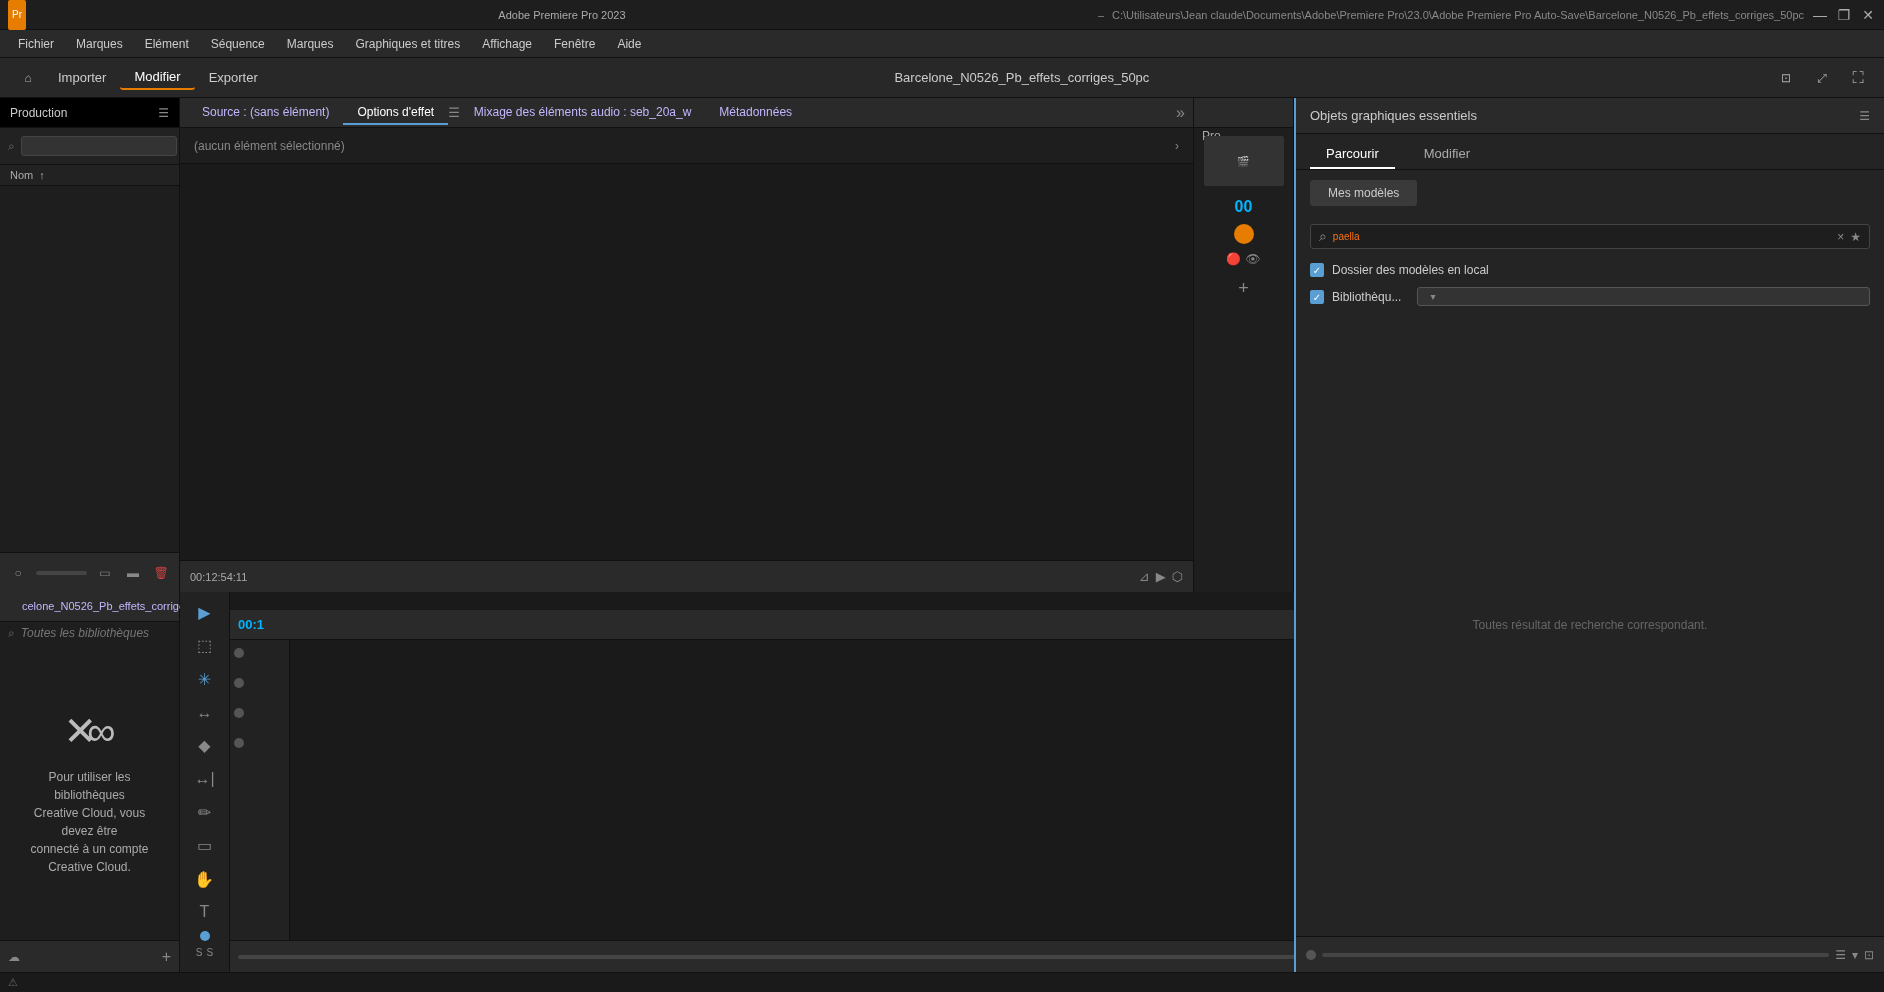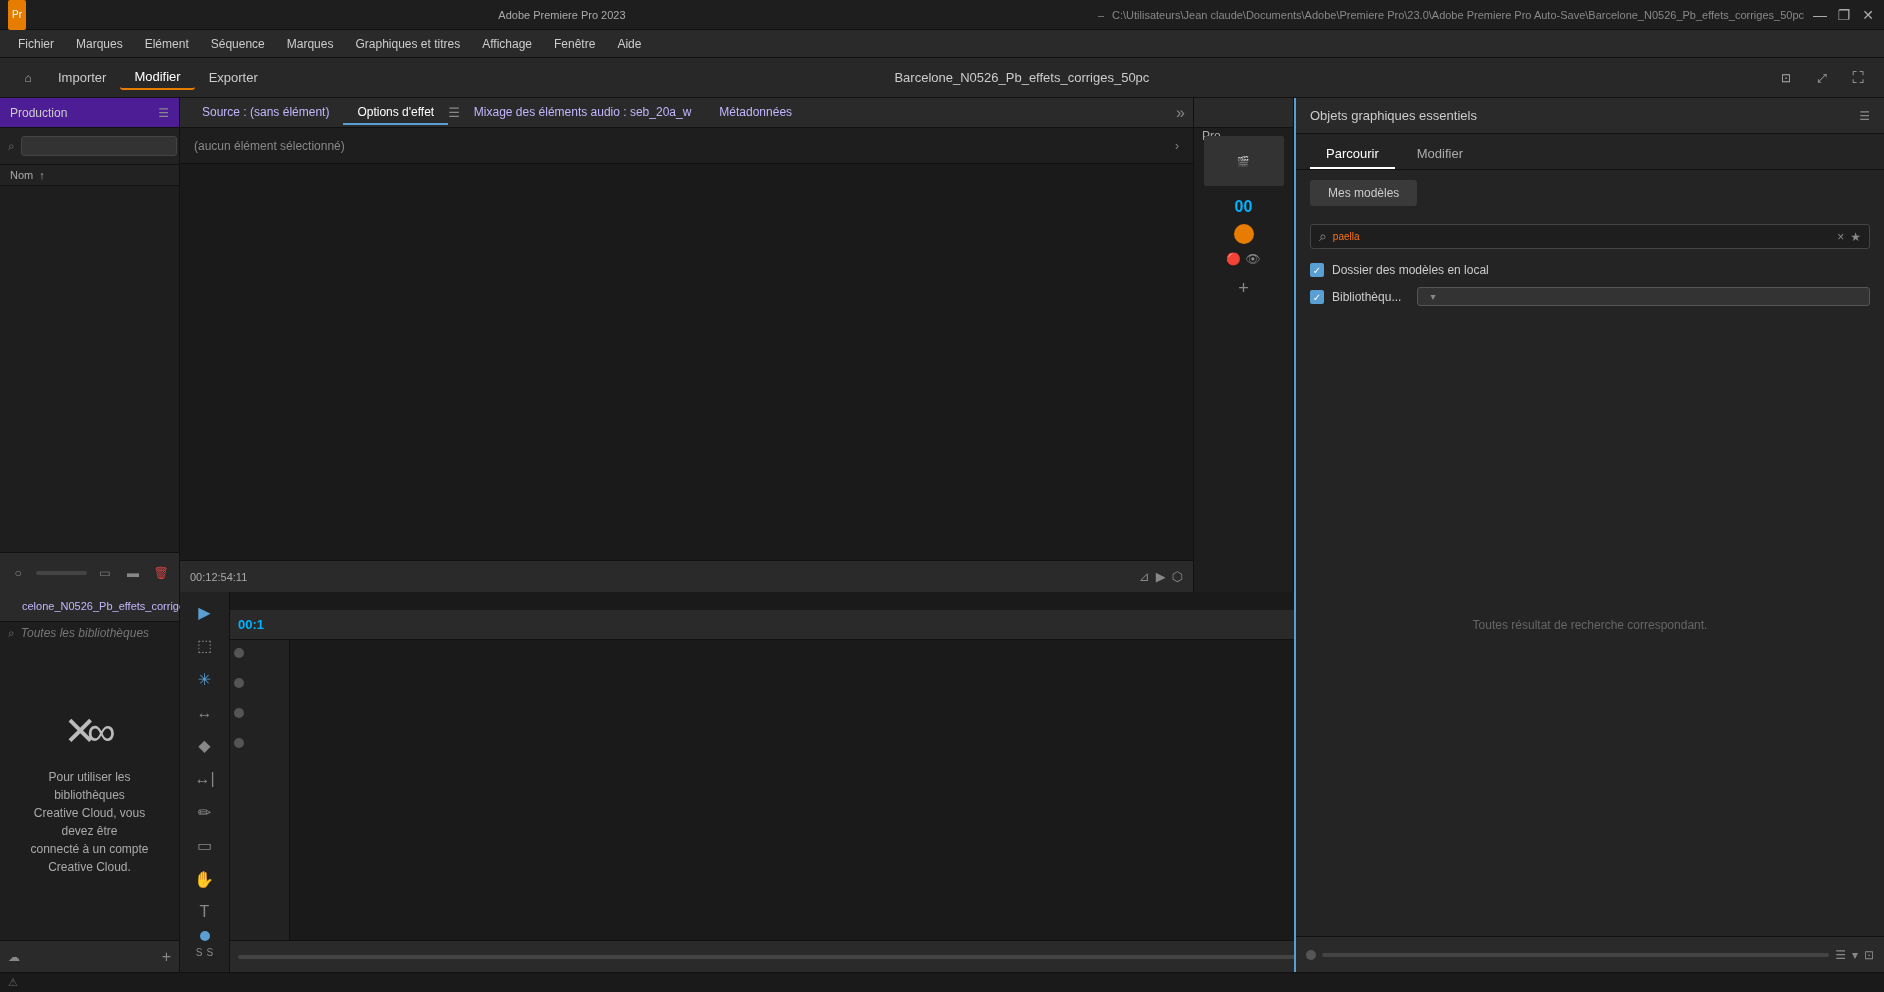--- a/index.html
+++ b/index.html
@@ -108,21 +108,21 @@
     .toolbar-icon-btn {
       width: 28px; height: 28px;
       display: flex; align-items: center; justify-content: center;
       cursor: pointer; color: #aaa; border-radius: 3px;
     }
     .panel-header {
       height: 30px;
       display: flex;
       align-items: center;
       padding: 0 10px;
-      background: #4c1d95;
+      background: #000000;
       border-bottom: 1px solid #111;
       font-size: 12px;
       color: #ccc;
       gap: 6px;
     }
     .panel-search {
       padding: 6px 8px;
       border-bottom: 1px solid #111;
       display: flex;
       align-items: center;
@@ -367,21 +367,21 @@
       padding: 0 14px;
       border-bottom: 1px solid #111;
       gap: 8px;
     }
     .rp-tabs {
       height: 36px;
       display: flex;
       align-items: flex-end;
       padding: 0 14px;
       border-bottom: 1px solid #111;
-      gap: 6px;
+      gap: 13px;
     }
     .rp-tab {
       padding: 6px 16px;
       cursor: pointer;
       color: #aaa;
       font-size: 13px;
       border-bottom: 2px solid transparent;
     }
     .rp-tab.active {
       color: white;

